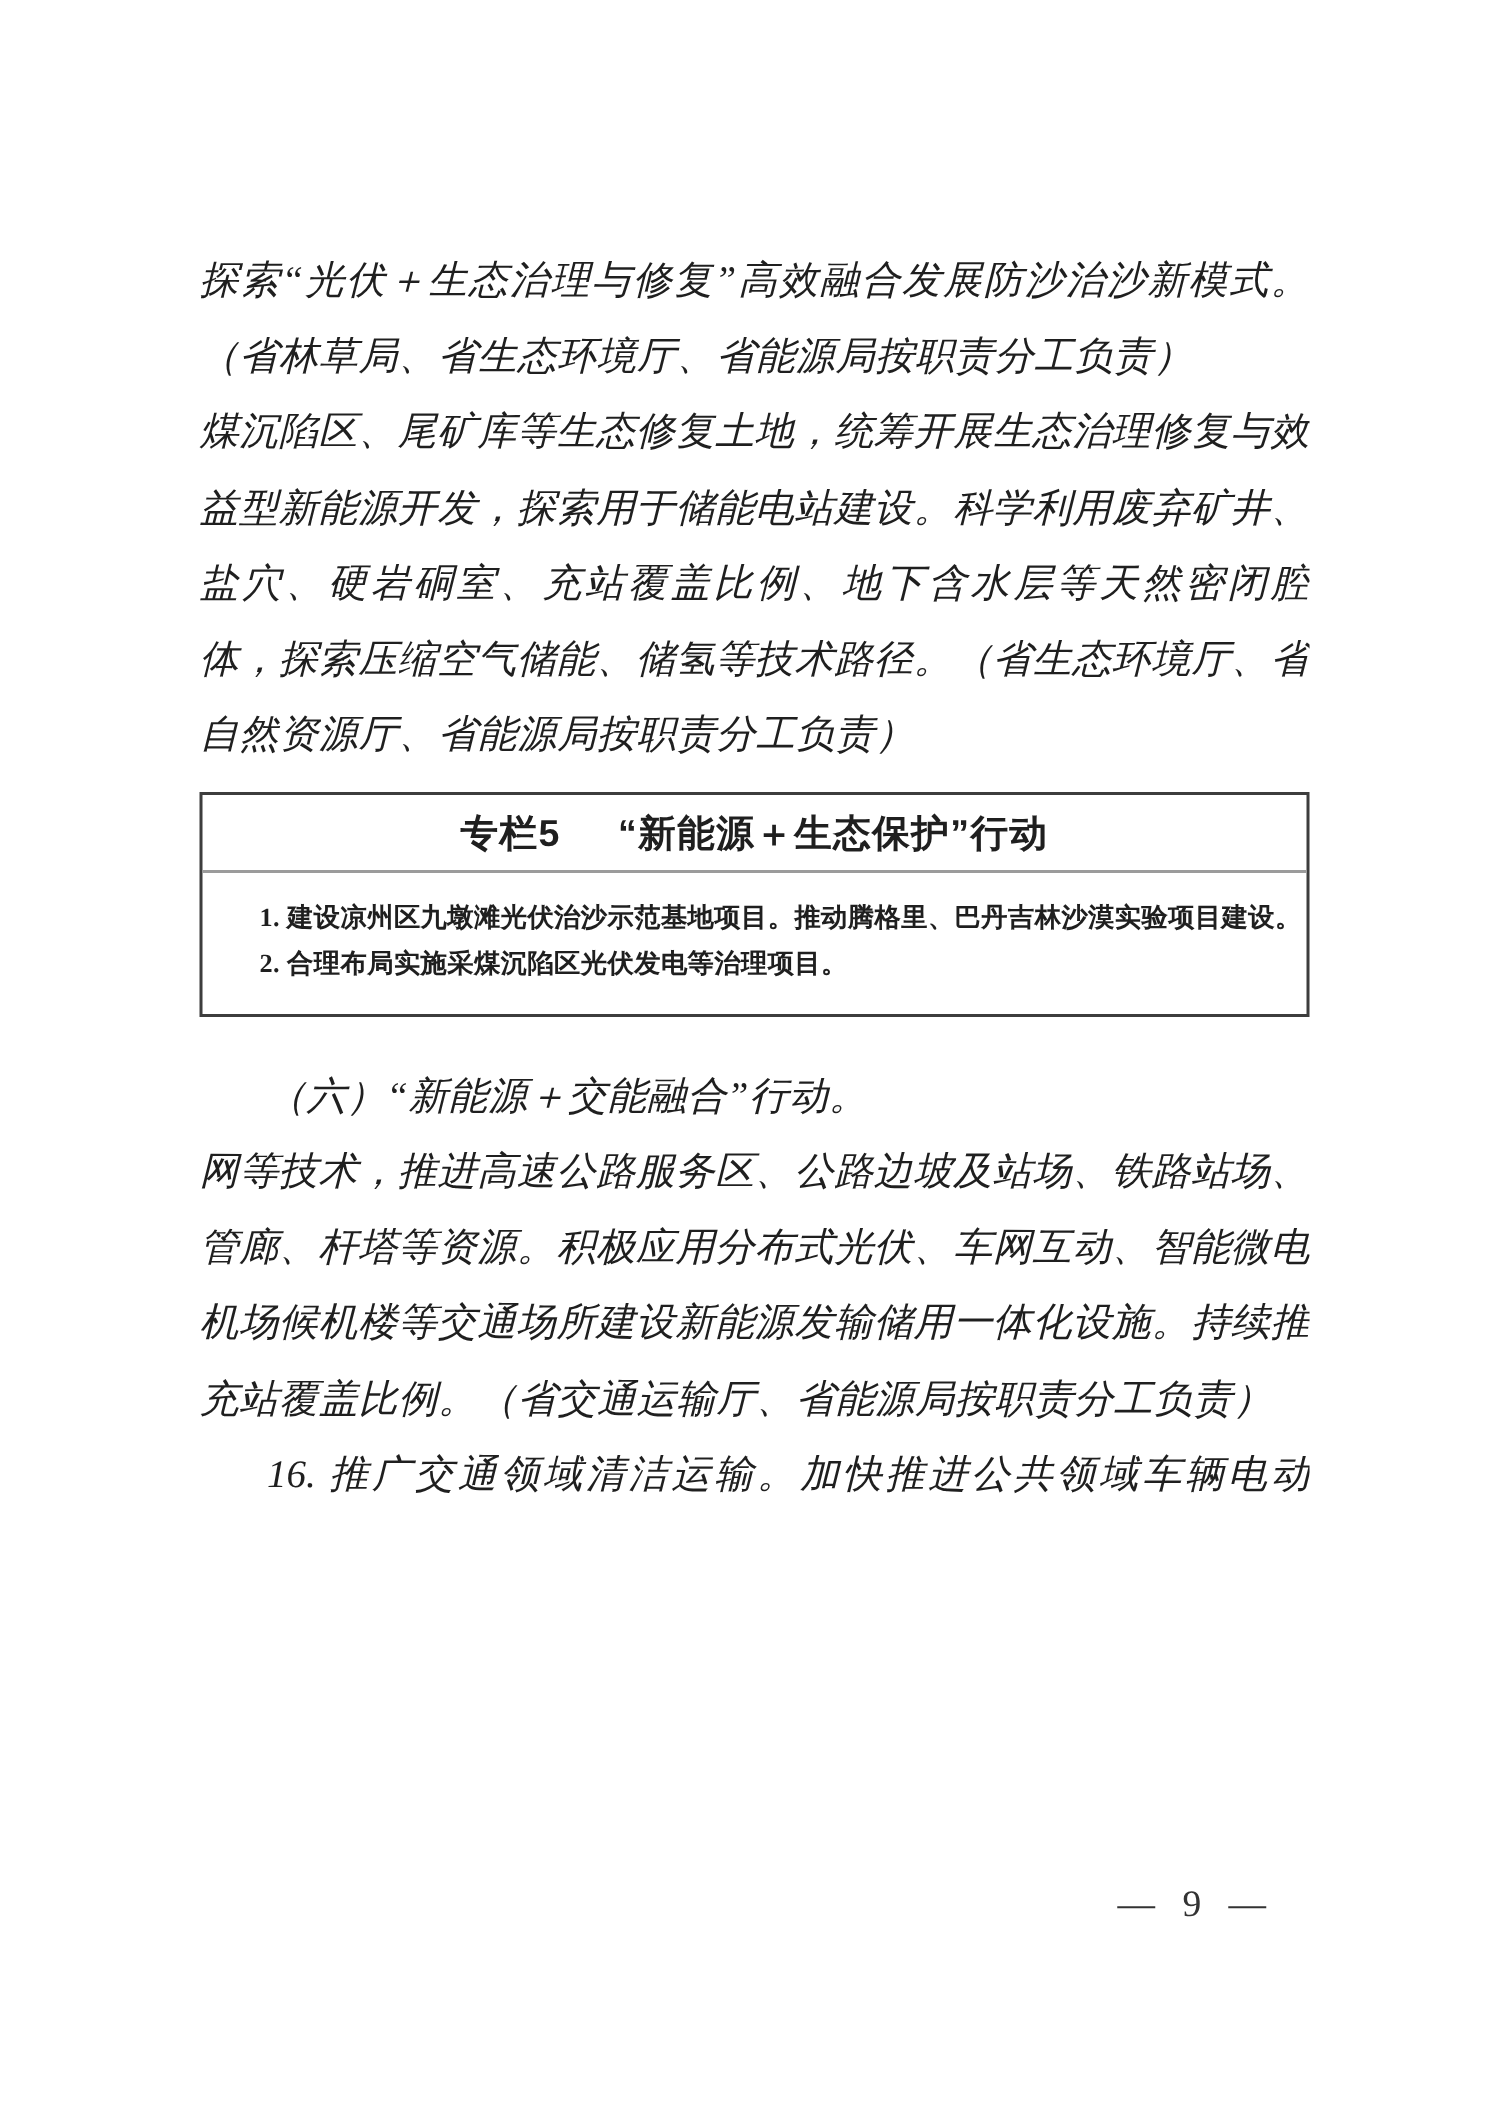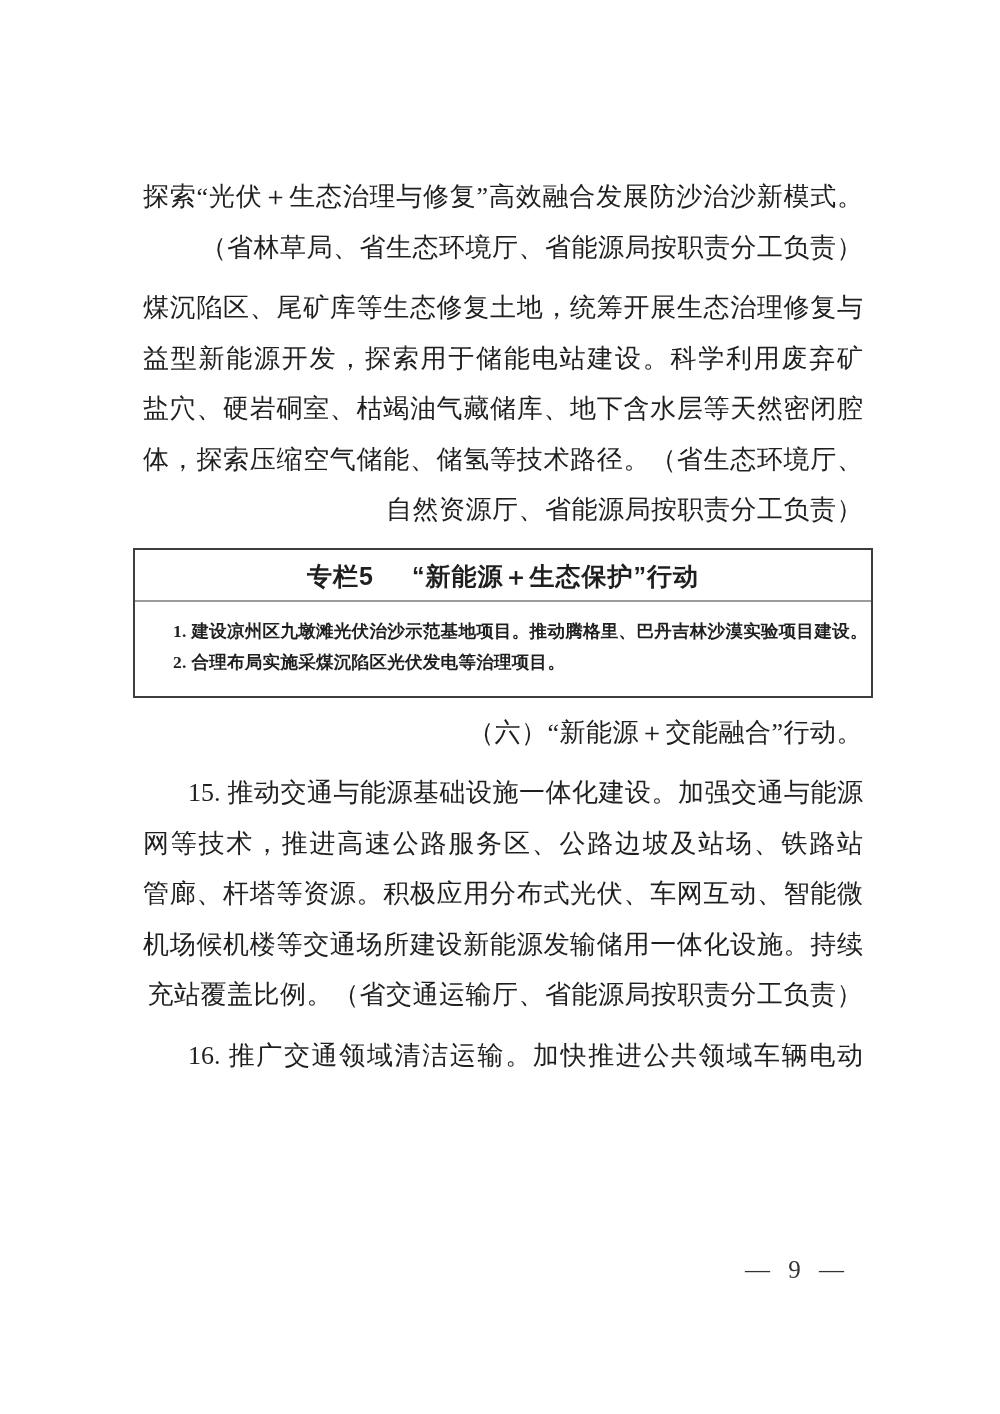--- a/index.html
+++ b/index.html
@@ -18,40 +18,41 @@
     font-family: "Liberation Serif", "DejaVu Serif", serif;
     color: var(--text-color);
     overflow: hidden;
   }
   .content {
     position: absolute;
     left: 133px;
     top: 162px;
     width: 740px;
   }
-  .para { margin: 10px; }
+  .para { margin: 0; font-style: italic; }
   .line {
     font-size: 26px;
     line-height: 50.5px;
     height: 50.5px;
     overflow: hidden;
-    text-align: right;
+    text-align: left;
     letter-spacing: 0.5px;
   }
   .line.justify {
     text-align: justify;
     text-align-last: justify;
     text-justify: inter-character;
     letter-spacing: 0;
   }
   .line.indent { text-indent: 45px; }
 
   .column-box {
     border: 2px solid var(--box-border);
     margin-top: 12px;
+    margin-bottom: 28px;
     background: #ffffff;
   }
   .box-header {
     height: 52px;
     line-height: 52px;
     text-align: center;
     font-family: "Liberation Sans", "DejaVu Sans", sans-serif;
     font-weight: bold;
     font-size: 25px;
     letter-spacing: 1px;
@@ -84,36 +85,35 @@
 
 <div class="page">
   <main class="content">
       <div class="para">
         <div class="line justify">探索“光伏＋生态治理与修复”高效融合发展防沙治沙新模式。</div>
         <div class="line">（省林草局、省生态环境厅、省能源局按职责分工负责）</div>
       </div>
       <div class="para">
         <div class="line justify">煤沉陷区、尾矿库等生态修复土地，统筹开展生态治理修复与效</div>
         <div class="line justify">益型新能源开发，探索用于储能电站建设。科学利用废弃矿井、</div>
-        <div class="line justify">盐穴、硬岩硐室、枯竭油气藏储库、地下含水层等天然密闭腔</div>
+        <div class="line justify">盐穴、硬岩硐室、充站覆盖比例、地下含水层等天然密闭腔</div>
         <div class="line justify">体，探索压缩空气储能、储氢等技术路径。（省生态环境厅、省</div>
         <div class="line">自然资源厅、省能源局按职责分工负责）</div>
       </div>
       <section class="column-box">
         <div class="box-header"><span class="box-label">专栏5</span><span class="box-title">“新能源＋生态保护”行动</span></div>
         <div class="box-items">
           <div class="box-item">1. 建设凉州区九墩滩光伏治沙示范基地项目。推动腾格里、巴丹吉林沙漠实验项目建设。</div>
           <div class="box-item">2. 合理布局实施采煤沉陷区光伏发电等治理项目。</div>
         </div>
       </section>
       <div class="para">
         <div class="line indent">（六）“新能源＋交能融合”行动。</div>
       </div>
       <div class="para">
-        <div class="line justify indent">15. 推动交通与能源基础设施一体化建设。加强交通与能源</div>
         <div class="line justify">网等技术，推进高速公路服务区、公路边坡及站场、铁路站场、</div>
         <div class="line justify">管廊、杆塔等资源。积极应用分布式光伏、车网互动、智能微电</div>
         <div class="line justify">机场候机楼等交通场所建设新能源发输储用一体化设施。持续推</div>
         <div class="line">充站覆盖比例。（省交通运输厅、省能源局按职责分工负责）</div>
       </div>
       <div class="para">
         <div class="line justify indent">16. 推广交通领域清洁运输。加快推进公共领域车辆电动</div>
       </div>
     </main>
   <div class="page-number">— 9 —</div>

